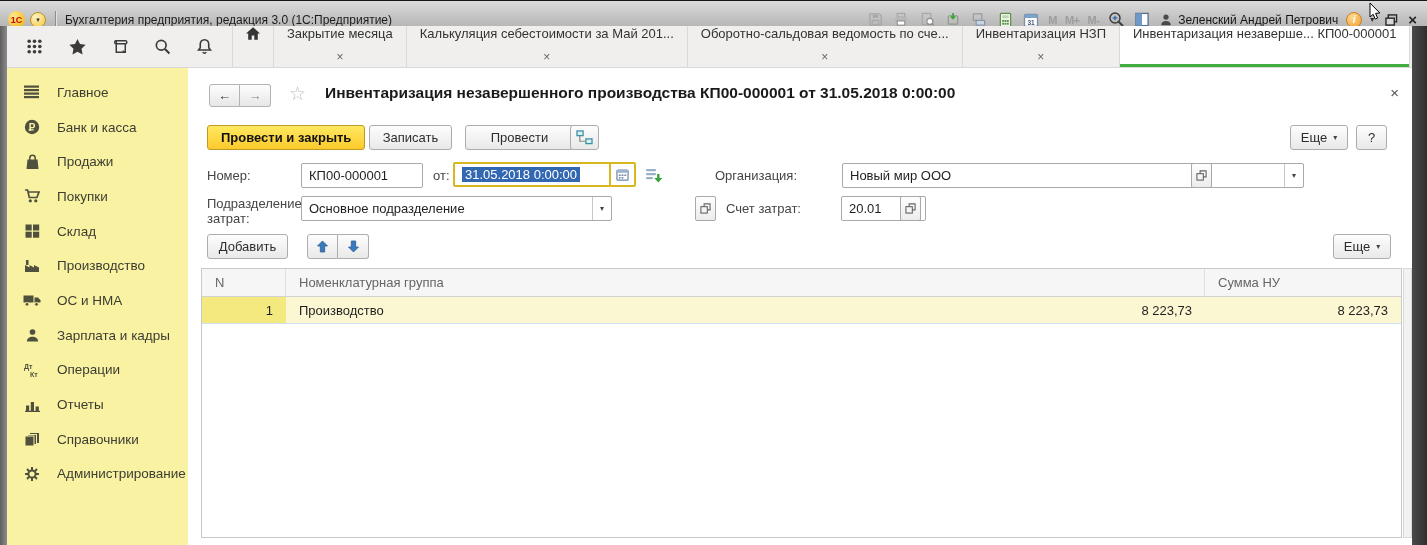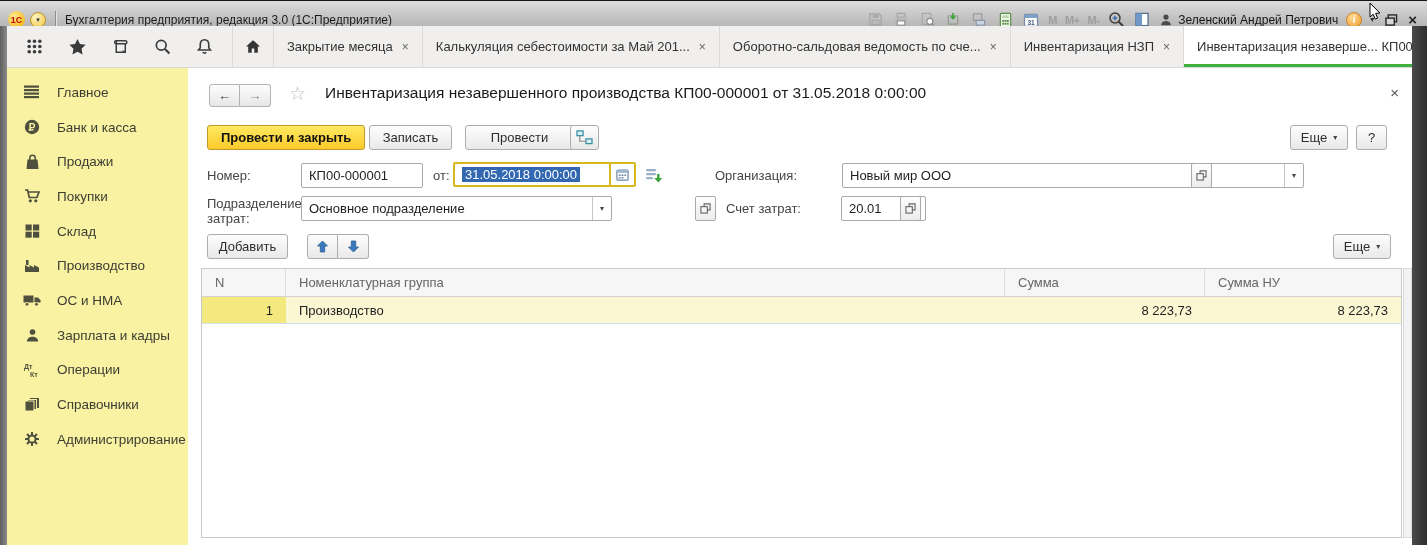--- a/index.html
+++ b/index.html
@@ -24,21 +24,21 @@
     border:1px solid #c8832a;color:#fff;font-size:10px;font-weight:bold;font-style:italic;
     display:flex;align-items:center;justify-content:center;box-sizing:border-box;}
   .caret{font-size:8px;color:#2f2f2f;}
   .winx{font-size:15px;font-weight:bold;color:#242424;line-height:1;}
   .cursor{position:absolute;left:1369px;top:2px;z-index:40;pointer-events:none;}
   
   .tabbar{position:absolute;top:26px;left:7px;right:15px;height:42px;background:#f0efee;
     border-bottom:1px solid #d8d8d8;display:flex;align-items:stretch;box-sizing:border-box;}
   .quick{display:flex;align-items:center;gap:25px;padding:0 19px;}
   .tab{display:flex;align-items:center;gap:9px;padding:0 13px;font-size:13px;color:#333;
-    border-right:1px solid #dadada;white-space:nowrap;}
+    border-right:1px solid #dadada;white-space:nowrap;flex-direction:column;}
   .tab.home{border-left:1px solid #dadada;padding:0 12px;}
   .tab .x{color:#666;font-size:12px;}
   .tab.active{background:#fff;position:relative;}
   .tab.active::after{content:"";position:absolute;left:0;right:0;bottom:0;height:3px;background:#3fae3f;}
   
   .edge-left{position:absolute;top:26px;left:0;bottom:0;width:7px;background:linear-gradient(90deg,#5f5f5f,#8b8b8b);}
   .edge-right{position:absolute;top:26px;right:0;bottom:0;width:15px;background:linear-gradient(90deg,#4a4a4a,#2f2f2f);}
   
   .sidebar{position:absolute;top:68px;left:7px;width:181px;bottom:0;background:#f8f2a2;
     padding-top:7px;box-sizing:border-box;}
@@ -48,21 +48,21 @@
   
   .main{position:absolute;top:68px;left:201px;right:15px;bottom:0;background:#fff;}
   .doc-close{position:absolute;top:17px;right:13px;font-size:15px;color:#555;line-height:1;}
   .navgrp{position:absolute;top:16px;left:8px;display:flex;}
   .navbtn{width:31px;height:23px;box-sizing:border-box;border:1px solid #b3b3b3;
     background:linear-gradient(#fdfdfd,#e7e7e7);display:flex;align-items:center;justify-content:center;
     font-size:13px;color:#3a3a3a;}
   .navbtn.back{border-radius:3px 0 0 3px;}
   .navbtn.fwd{border-radius:0 3px 3px 0;border-left:none;color:#8a8a8a;}
   .doc-star{position:absolute;top:14px;left:88px;font-size:19px;color:#bdbdbd;}
-  .doc-title{position:absolute;top:16px;left:124px;font-size:15.5px;font-weight:normal;color:#1a1a1a;white-space:nowrap;}
+  .doc-title{position:absolute;top:16px;left:124px;font-size:15.5px;font-weight:bold;color:#1a1a1a;white-space:nowrap;}
   .cmdbar{position:absolute;top:57px;left:6px;right:12px;height:26px;}
   .btn{height:25px;box-sizing:border-box;display:inline-flex;align-items:center;justify-content:center;
     padding:0 13px;background:linear-gradient(#fdfdfd,#e9e9e9);border:1px solid #adadad;border-radius:3px;
     font-size:13px;color:#2d2d2d;position:absolute;white-space:nowrap;gap:6px;}
   .btn.primary{background:linear-gradient(#ffe961,#fbca2b);border-color:#c19a25;font-weight:bold;color:#111;}
   .btn .caret{font-size:8px;color:#444;}
   .lbl{position:absolute;font-size:13px;color:#454545;line-height:25px;white-space:nowrap;}
   .lbl.two{line-height:15px;white-space:normal;}
   .fld{position:absolute;height:25px;box-sizing:border-box;border:1px solid #a9a9a9;border-radius:2px;
     background:#fff;display:flex;align-items:center;font-size:13px;color:#1e1e1e;}
@@ -369,20 +369,33 @@
       <span class="sb-ic">
           <svg width="18" height="16" viewBox="0 0 18 16">
             <text x="1" y="7" font-size="7" font-weight="bold" fill="#50503f" font-family="Liberation Sans,sans-serif">Дт</text>
             <text x="7" y="15" font-size="7" font-weight="bold" fill="#50503f" font-family="Liberation Sans,sans-serif">Кт</text>
           </svg>
         </span>
       <span>Операции</span>
     </div>
     <div class="sb-item">
       <span class="sb-ic">
+          <svg width="15" height="14" viewBox="0 0 15 14">
+            <g fill="#50503f">
+              <rect x="1" y="7.5" width="3.2" height="6"></rect>
+              <rect x="5.8" y="4" width="3.2" height="9.5"></rect>
+              <rect x="10.6" y="8.5" width="3.2" height="5"></rect>
+              <rect x="0" y="12.8" width="15" height="1.2"></rect>
+            </g>
+          </svg>
+        </span>
+      <span>Отчеты</span>
+    </div>
+    <div class="sb-item">
+      <span class="sb-ic">
           <svg width="16" height="15" viewBox="0 0 16 15">
             <rect x="6" y="1" width="9" height="10" fill="#50503f"></rect>
             <rect x="3.5" y="2.5" width="9" height="10" fill="#50503f" stroke="#f8f2a2" stroke-width="1"></rect>
             <rect x="1" y="4" width="9" height="10" fill="#50503f" stroke="#f8f2a2" stroke-width="1"></rect>
           </svg>
         </span>
       <span>Справочники</span>
     </div>
     <div class="sb-item">
       <span class="sb-ic">
@@ -514,21 +527,20 @@
     </div>
     <span class="btn" style="right:21px;top:166px;width:58px;">
         <span>Еще</span>
         <span class="caret">▾</span>
       </span>
 
     <div class="tblwrap">
       <div class="thead">
         <div class="th c-n">N</div>
         <div class="th c-grp">Номенклатурная группа</div>
-        <div class="th c-sum">Сумма</div>
         <div class="th c-sumnu">Сумма НУ</div>
       </div>
       <div class="trow">
         <div class="td c-n">1</div>
         <div class="td c-grp">Производство</div>
         <div class="td c-sum">8 223,73</div>
         <div class="td c-sumnu">8 223,73</div>
       </div>
     </div>
     <div class="scrollstrip"></div>

